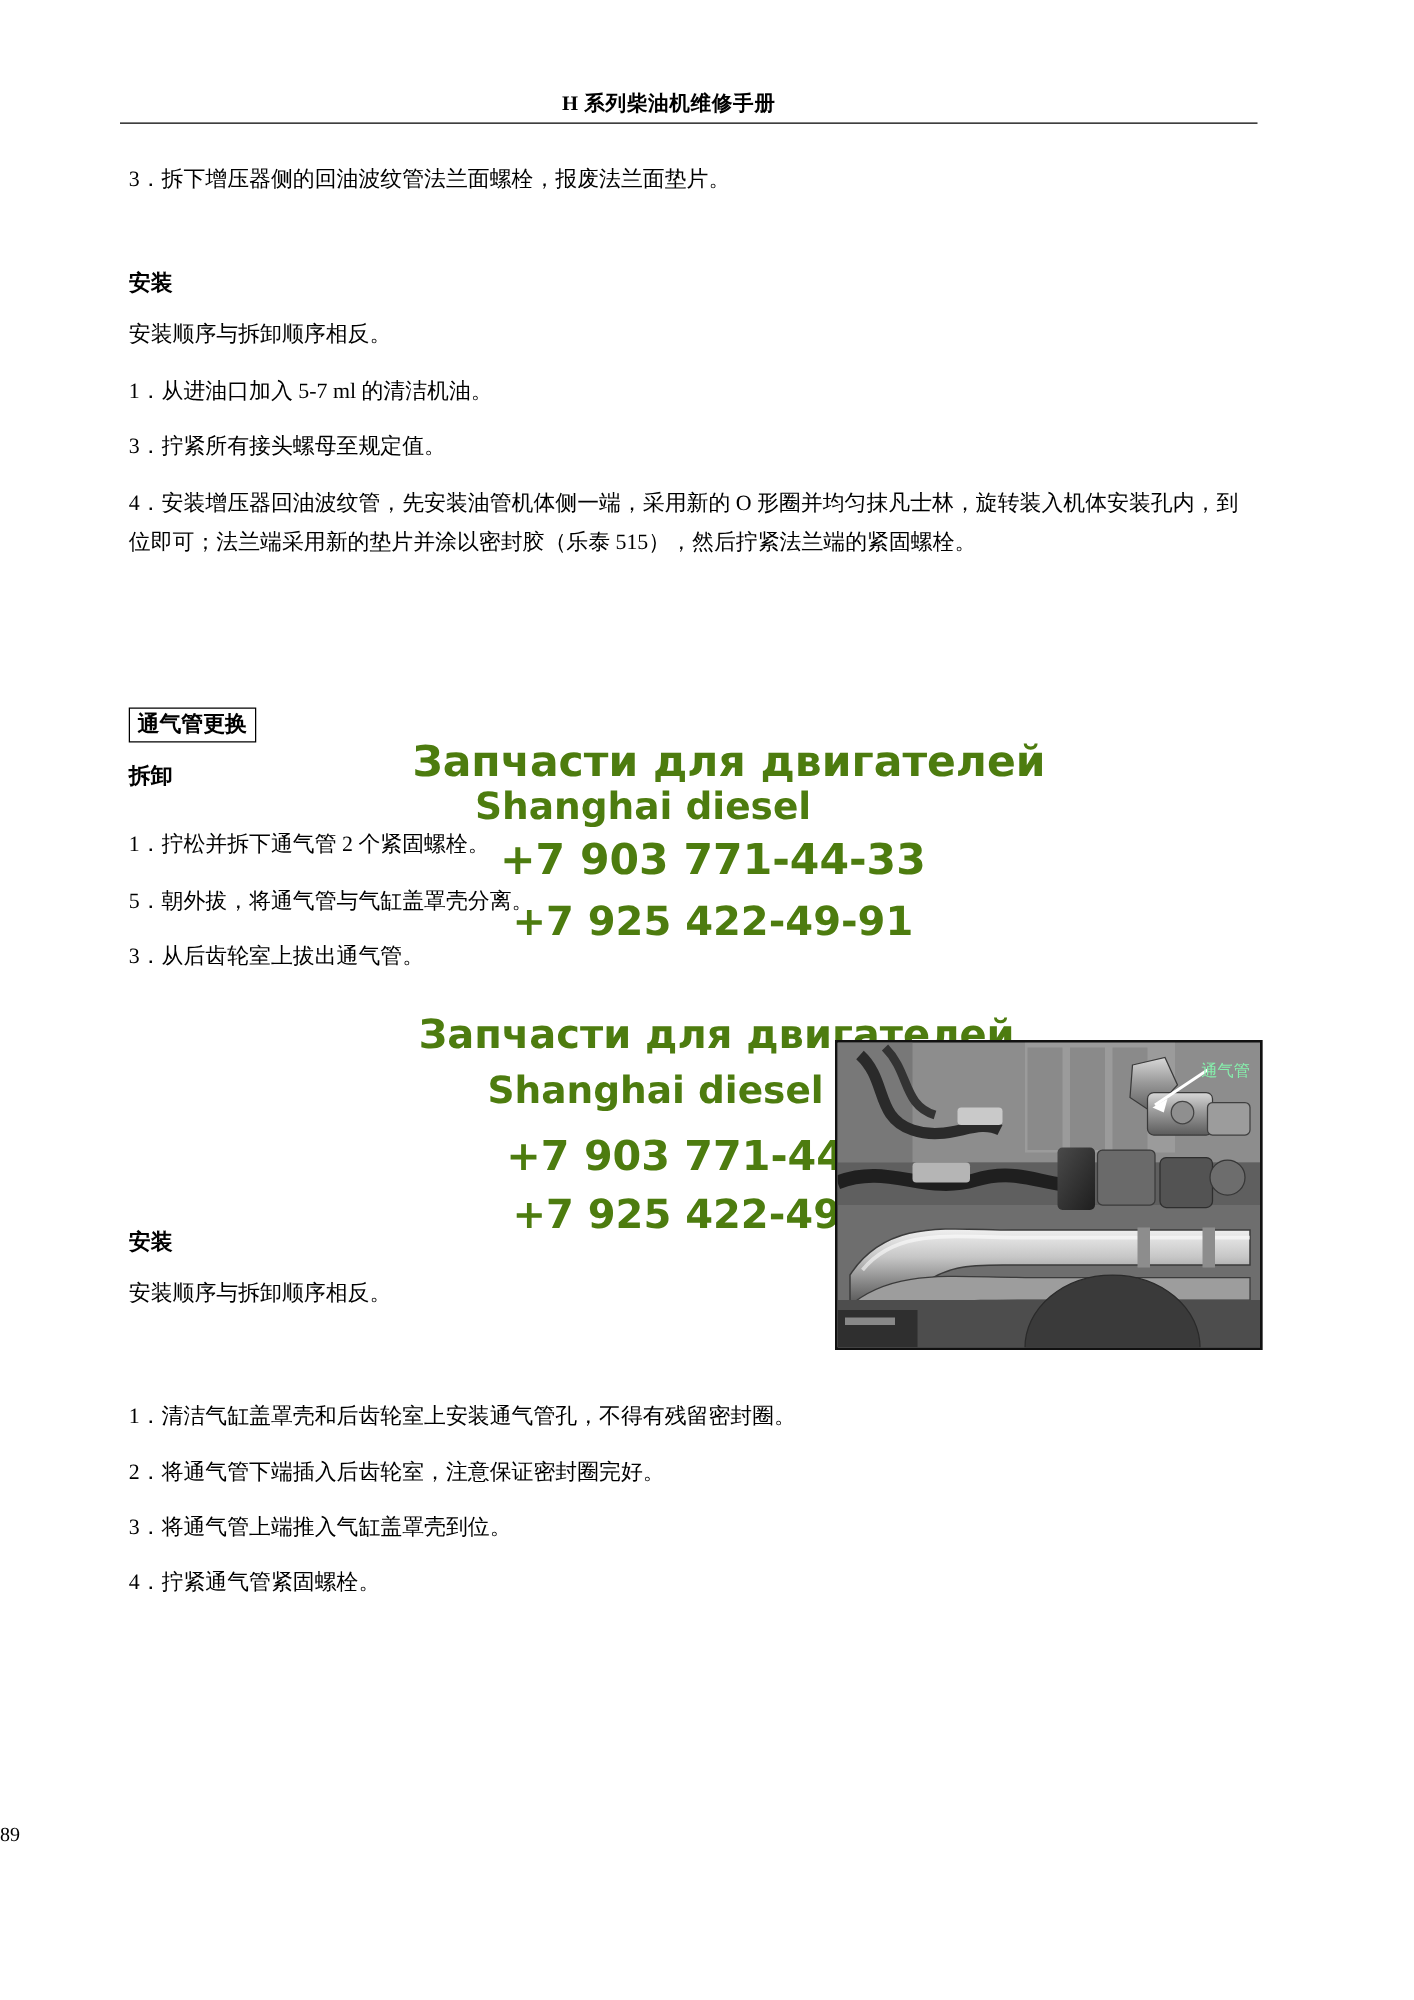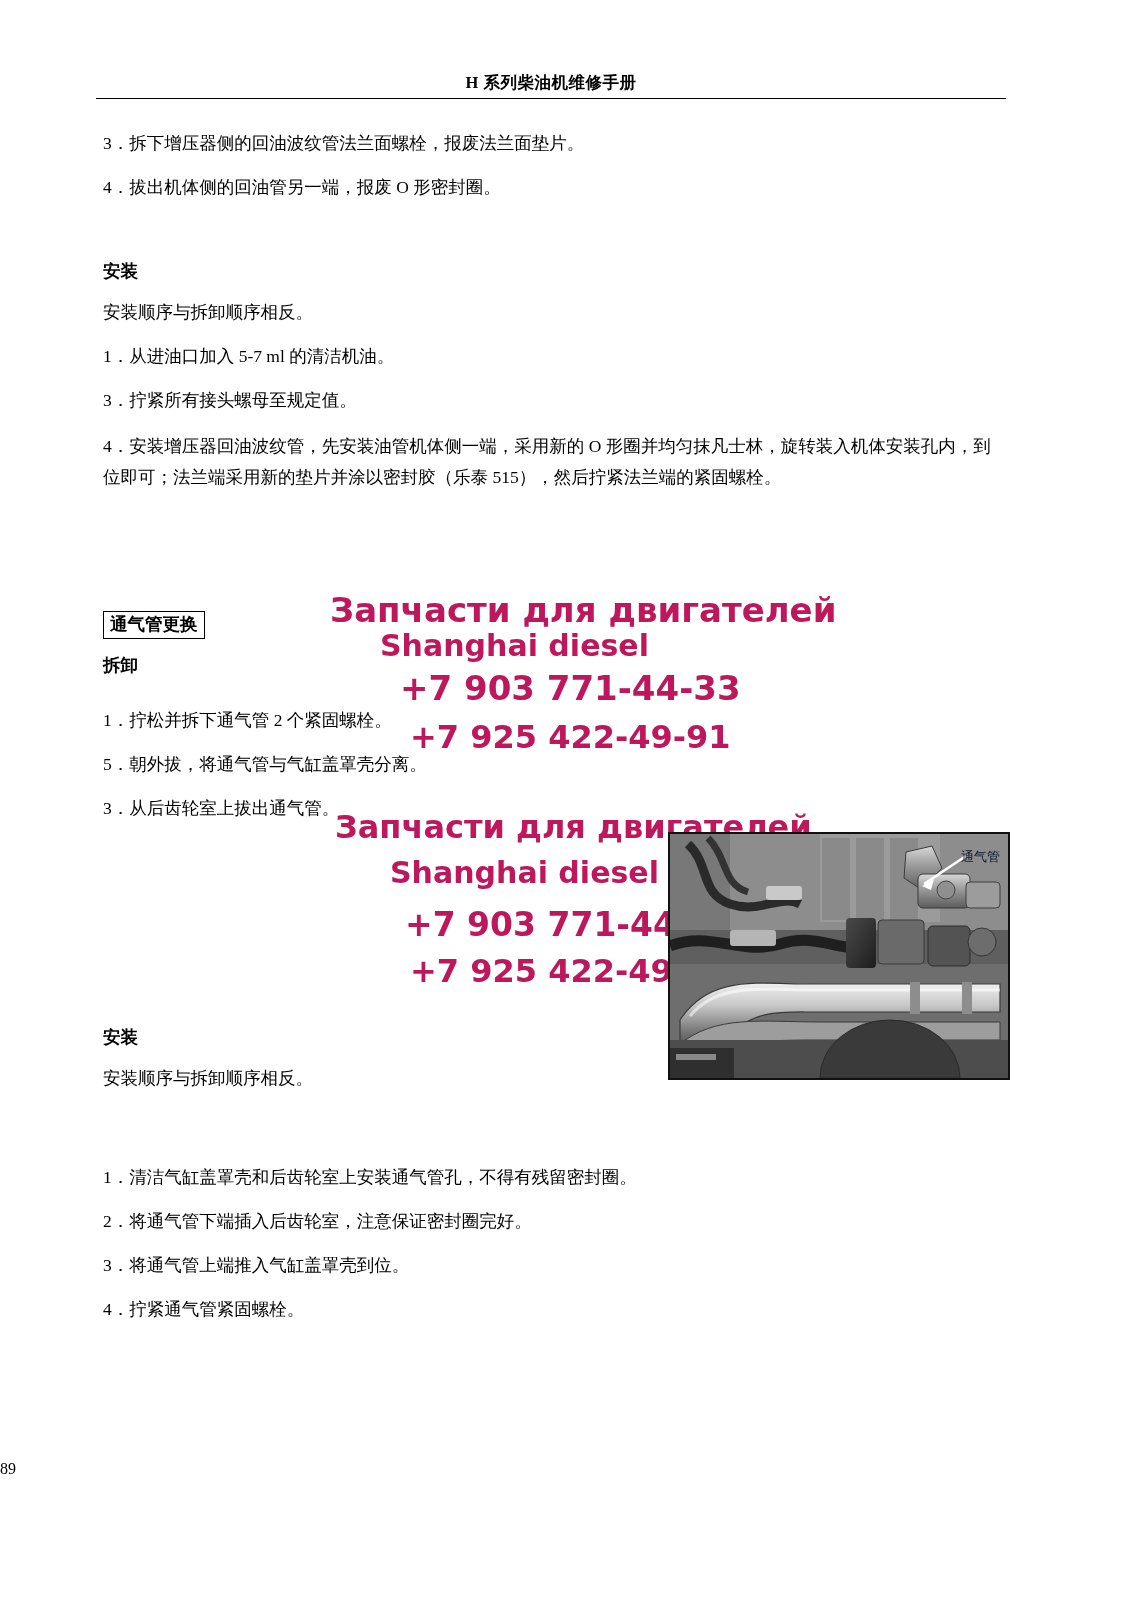--- a/index.html
+++ b/index.html
@@ -13,21 +13,21 @@
     height: 1600px;
     margin: 0 auto;
     background: #ffffff;
     font-family: "Liberation Serif", "DejaVu Serif", serif;
     color: #000000;
     overflow: hidden;
   }
   .header {
     position: absolute;
     top: 72px;
-    left: 96px;
+    left: 80px;
     width: 910px;
     text-align: center;
     font-size: 16.5px;
     font-weight: bold;
     letter-spacing: 0.5px;
   }
   .header-rule {
     position: absolute;
     top: 98px;
     left: 96px;
@@ -70,21 +70,21 @@
   .indent-wrap {
     line-height: 1.75;
   }
   .note {
     font-weight: bold;
     font-size: 17.5px;
   }
   
   .wm {
     position: absolute;
-    color: #be185d;
+    color: #4d7c0f;
     font-family: "DejaVu Sans", "Liberation Sans", sans-serif;
     font-weight: bold;
     white-space: nowrap;
     pointer-events: none;
     user-select: none;
   }
   .wm-1 { top: 590px; left: 330px; font-size: 34px; }
   .wm-2 { top: 628px; left: 380px; font-size: 30px; }
   .wm-3 { top: 668px; left: 400px; font-size: 34px; }
   .wm-4 { top: 718px; left: 410px; font-size: 32px; }
@@ -102,21 +102,21 @@
     height: 244px;
     border: 2px solid #111;
     background: #6f6f6f;
     overflow: hidden;
   }
   .photo-inner { position: absolute; inset: 0; }
   .photo-label {
     position: absolute;
     top: 14px;
     right: 8px;
-    color: #0f172a;
+    color: #86efac;
     font-size: 13px;
     font-family: "Liberation Serif", serif;
     z-index: 5;
   }
   .page-number {
     position: absolute;
     top: 1460px;
     left: 0;
     width: 1131px;
     text-align: left;
@@ -127,21 +127,20 @@
 <body>
 
 <div class="page">
 
   <div class="header">H 系列柴油机维修手册</div>
   <div class="header-rule"></div>
 
   <div class="content">
 
     <p class="para">3．拆下增压器侧的回油波纹管法兰面螺栓，报废法兰面垫片。</p>
-    <p class="para">4．拔出机体侧的回油管另一端，报废 O 形密封圈。</p>
 
     <div class="spacer-lg"></div>
 
     <div class="section-title">安装</div>
     <p class="para">安装顺序与拆卸顺序相反。</p>
 
     <p class="para">1．从进油口加入 5-7 ml 的清洁机油。</p>
     <p class="para">3．拧紧所有接头螺母至规定值。</p>
     <p class="para-tight indent-wrap">4．安装增压器回油波纹管，先安装油管机体侧一端，采用新的 O 形圈并均匀抹凡士林，旋转装入机体安装孔内，到位即可；法兰端采用新的垫片并涂以密封胶（乐泰 515），然后拧紧法兰端的紧固螺栓。</p>
 

